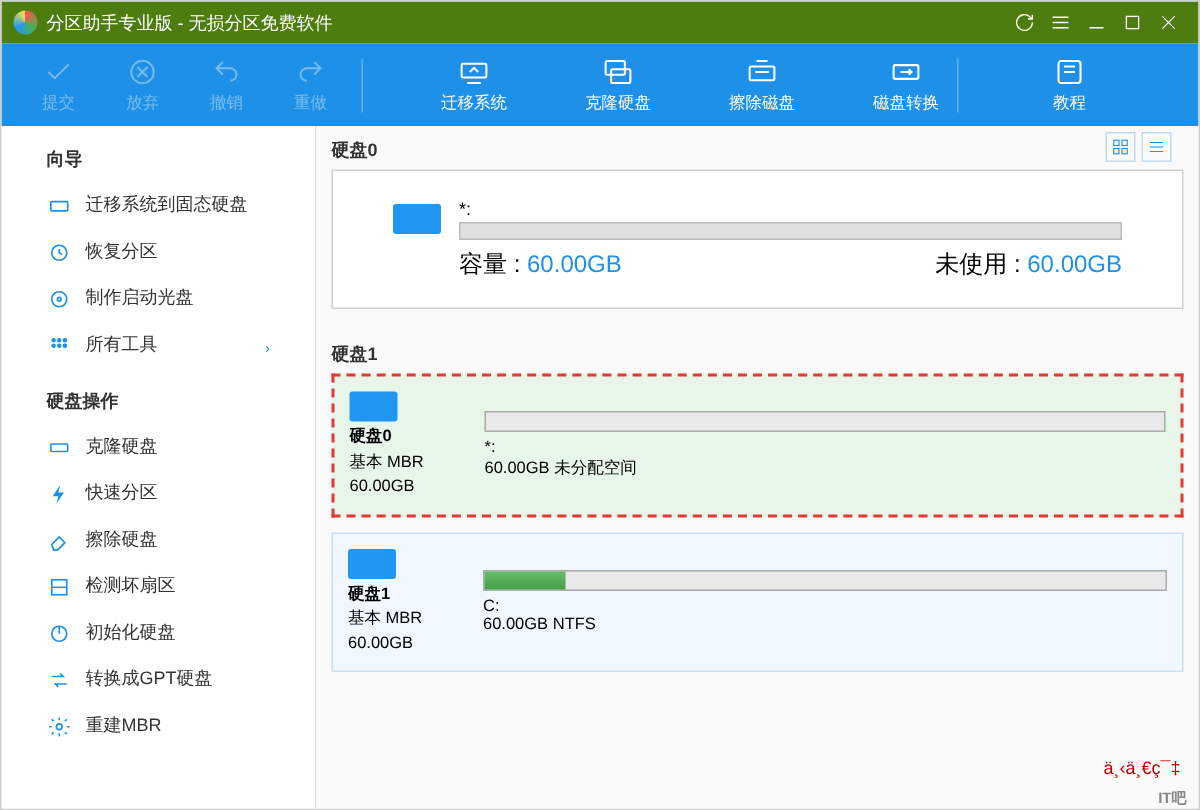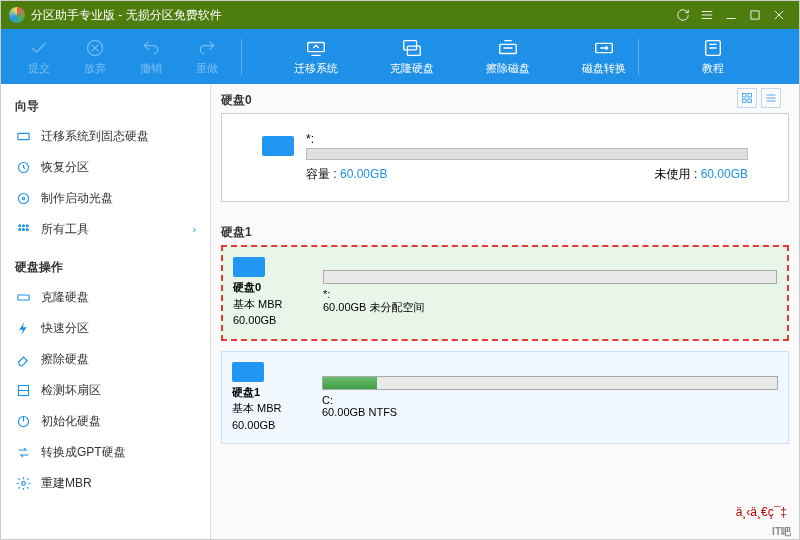--- a/index.html
+++ b/index.html
@@ -14,41 +14,41 @@
 .toolbar { height: 55px; background: #1e90e8; display: flex; align-items: center; padding: 0 10px; color: #cfe8fa; font-size: 11px; }
 .toolbtn { display: flex; flex-direction: column; align-items: center; justify-content: center; width: 56px; height: 48px; cursor: pointer; }
 .toolbtn .ticon { width: 22px; height: 22px; display: flex; align-items: center; justify-content: center; margin-bottom: 2px; }
 .toolbtn .ticon svg { stroke: #cfe8fa; fill: none; stroke-width: 1.5; }
 .toolbtn.dim { opacity: 0.5; }
 .toolbtn.bright .ticon svg { stroke: #fff; }
 .toolbtn.bright { color: #fff; margin-left: 40px; }
 .tool-sep { width: 1px; height: 36px; background: rgba(255,255,255,0.3); margin: 0 6px; }
 
 .body { display: flex; height: calc(540px - 28px - 55px); }
-.sidebar { width: 210px; background: #fff; border-right: 1px solid #e0e0e0; overflow-y: auto; font-size: 12px; padding: 8px 0; }
+.sidebar { width: 210px; background: #fff; border-right: 1px solid #e0e0e0; overflow-y: auto; font-size: 12px; padding: 8px 16px; }
 .side-head { padding: 6px 14px; color: #333; font-weight: bold; }
-.side-item { display: flex; align-items: center; padding: 7px 14px; color: #333; cursor: pointer; }
+.side-item { display: flex; align-items: flex-end; padding: 7px 14px; color: #333; cursor: pointer; }
 .side-icon { width: 16px; height: 16px; margin-right: 10px; display: flex; align-items: center; justify-content: center; }
 .side-icon svg { stroke: #1e90e8; fill: none; stroke-width: 1.8; }
 .side-item .chev { margin-left: auto; color: #1e90e8; font-size: 10px; }
 
 .main { flex: 1; background: #fafafa; overflow-y: auto; padding: 4px 10px 23px 10px; position: relative; }
 .disk-label { font-size: 12px; font-weight: bold; color: #333; padding: 4px 0; }
 .view-icons { position: absolute; right: 18px; top: 4px; display: flex; gap: 4px; }
 .view-icon { width: 20px; height: 20px; border: 1px solid #c0d8f0; display: flex; align-items: center; justify-content: center; cursor: pointer; }
 .view-icon svg { stroke: #1e90e8; fill: none; stroke-width: 1.5; }
 
 .summary-box { border: 1px solid #d0d0d0; background: #fff; padding: 18px 40px; margin-bottom: 18px; }
 .summary-row { display: flex; align-items: center; }
 .drive-glyph { width: 32px; height: 20px; border-radius: 2px; margin-right: 12px; }
 .drive-glyph.blue { background: #2196f3; }
 .bar-wrap { flex: 1; }
 .bar-label { font-size: 12px; margin-bottom: 2px; }
 .bar { height: 12px; border: 1px solid #bbb; background: #e0e0e0; }
-.cap-row { display: flex; justify-content: space-between; font-size: 12px; margin-top: 6px; padding-left: 44px; }
+.cap-row { display: flex; justify-content: space-between; font-size: 16px; margin-top: 6px; padding-left: 44px; }
 .cap-row .val { color: #1e90e8; }
 
 .disk-card { display: flex; border: 1px solid #c8dff5; background: #f0f7ff; padding: 10px; margin-bottom: 10px; }
 .disk-card.selected { border: 2px dashed #e53935; background: #e8f5e9; }
 .disk-card .left { width: 90px; display: flex; flex-direction: column; align-items: flex-start; font-size: 11px; line-height: 1.5; }
 .disk-card .left .drive-glyph { margin-bottom: 2px; }
 .disk-card .right { flex: 1; display: flex; flex-direction: column; justify-content: center; }
 .usage-bar { height: 14px; border: 1px solid #aaa; background: #e9e9e9; margin-bottom: 4px; position: relative; }
 .usage-fill { height: 100%; background: linear-gradient(#66bb6a, #43a047); }
 .usage-text { font-size: 11px; }

